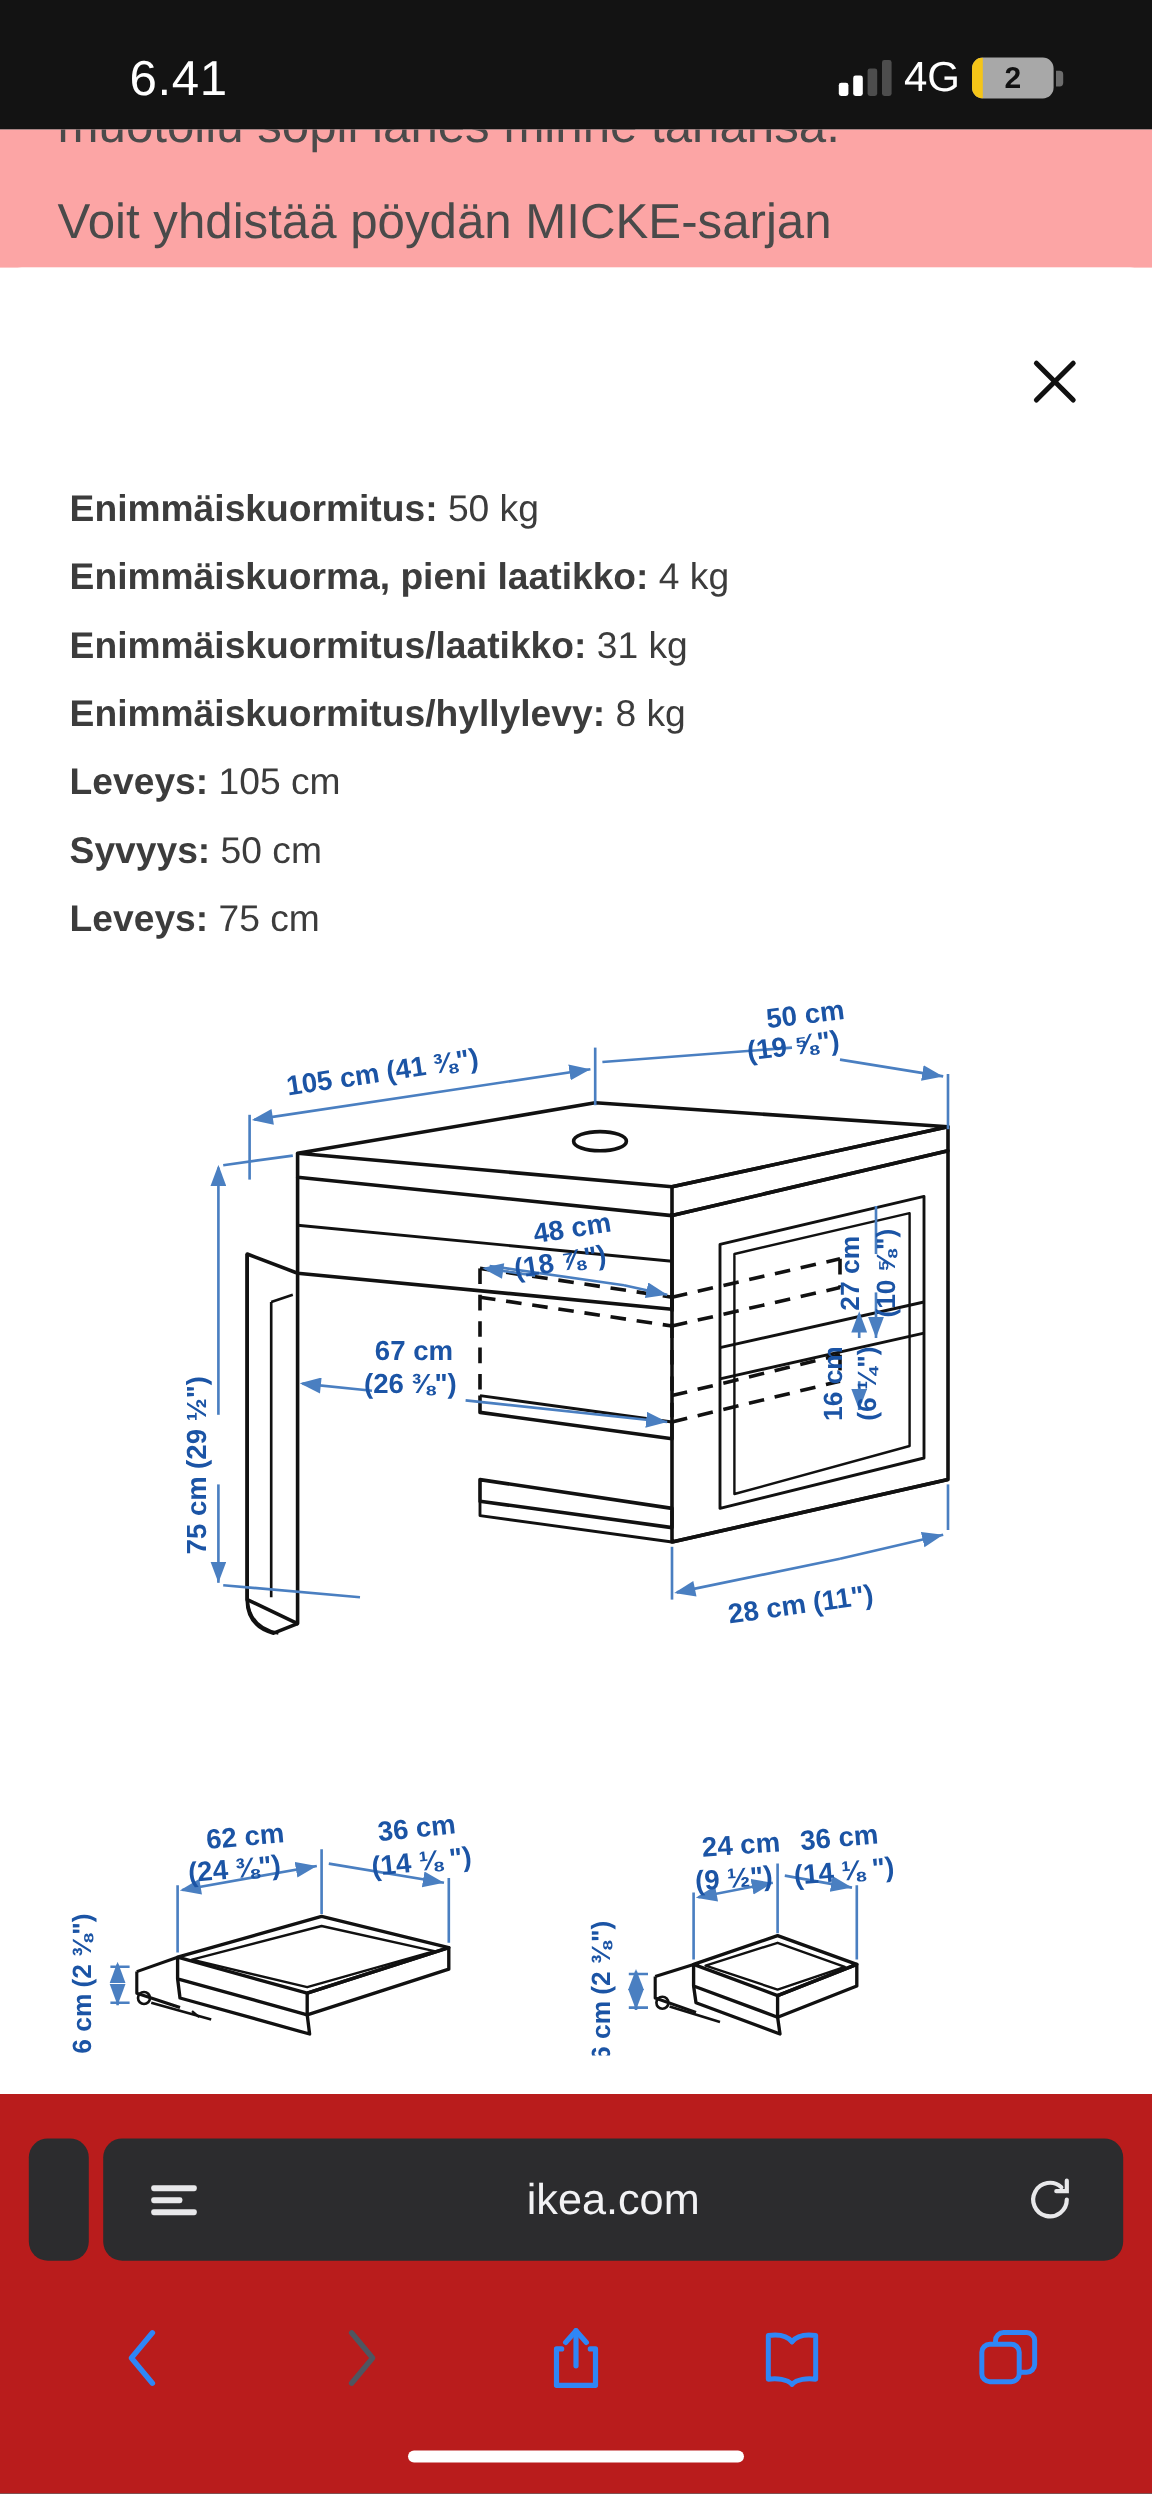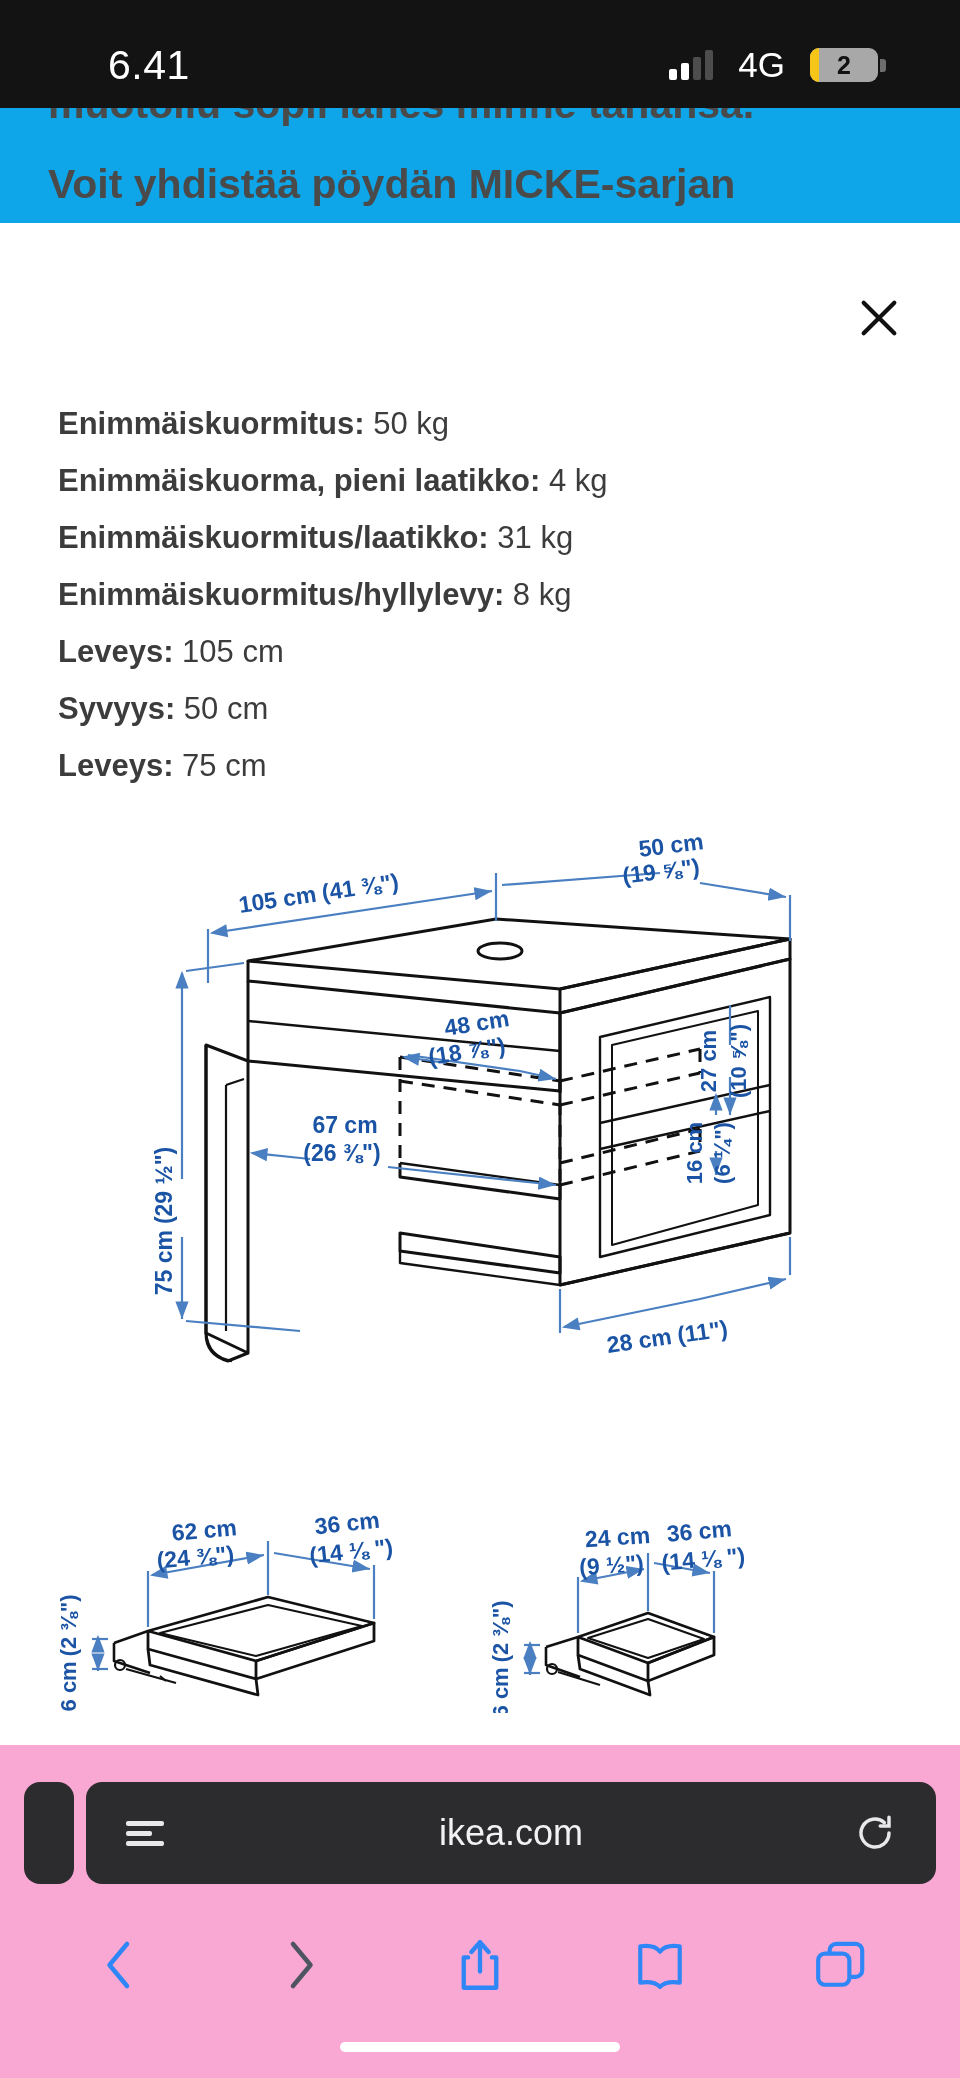--- a/index.html
+++ b/index.html
@@ -14,21 +14,21 @@
   
   .statusbar {
     position: absolute; top: 0; left: 0; width: 960px; height: 108px;
     background: #131313;
     display: flex; align-items: center; justify-content: space-between;
     padding: 22px 74px 0 108px;
   }
   .status-time {
     color: #fff; font-size: 41px; font-weight: 500; letter-spacing: 0.5px; text-align: center;
   }
-  .status-right { display: flex; align-items: center; gap: 25px; }
+  .status-right { display: flex; align-items: center; gap: 10px; }
   .signal { display: flex; align-items: flex-end; gap: 4px; height: 30px; }
   .signal span { width: 8px; border-radius: 2px; background: #ffffff; }
   .signal span:nth-child(1){ height: 11px; }
   .signal span:nth-child(2){ height: 17px; }
   .signal span:nth-child(3){ height: 23px; background: #4d4d4d; }
   .signal span:nth-child(4){ height: 30px; background: #4d4d4d; }
   .status-net { color: #fff; font-size: 35px; font-weight: 500; }
   .battery { position: relative; display: flex; align-items: center; }
   .battery-body {
     width: 68px; height: 34px; border-radius: 9px;
@@ -41,21 +41,21 @@
   .battery-num {
     position: relative; color: #111; font-size: 25px; font-weight: 700; letter-spacing: 0;
   }
   .battery-cap {
     width: 6px; height: 13px; background: #6d6d6d; border-radius: 0 3px 3px 0; margin-left: 2px;
   }
 
   
   .behind {
     position: absolute; top: 108px; left: 0; width: 960px; height: 115px;
-    background: #0ea5e9; overflow: hidden; font-weight: bold;
+    background: #fca5a5; overflow: hidden;
   }
   .behind-line {
     position: absolute; left: 48px; width: 900px;
     color: #4a4a4a; font-size: 41px; line-height: 1.38; white-space: nowrap;
   }
   .behind-line.l1 { top: -32px; }
   .behind-line.l2 { top: 48px; }
 
   
   .sheet {
@@ -79,21 +79,21 @@
 
   
   .drawing { position: absolute; top: 610px; left: 0; width: 960px; height: 700px; }
   .drawing svg { display: block; width: 960px; height: 700px; }
   .drawers { position: absolute; top: 1290px; left: 0; width: 960px; height: 200px; }
   .drawers svg { display: block; width: 960px; height: 200px; }
 
   
   .browserbar {
     position: absolute; top: 1745px; left: 0; width: 960px; height: 333px;
-    background: #f9a8d4;
+    background: #b91c1c;
   }
   .urlrow {
     position: absolute; top: 37px; left: 0; width: 960px; height: 102px;
     display: flex; align-items: center; padding: 0 24px;
   }
   .side-pill {
     width: 50px; height: 102px; border-radius: 16px; background: #2c2c2e;
     flex-shrink: 0;
   }
   .urlbar {

